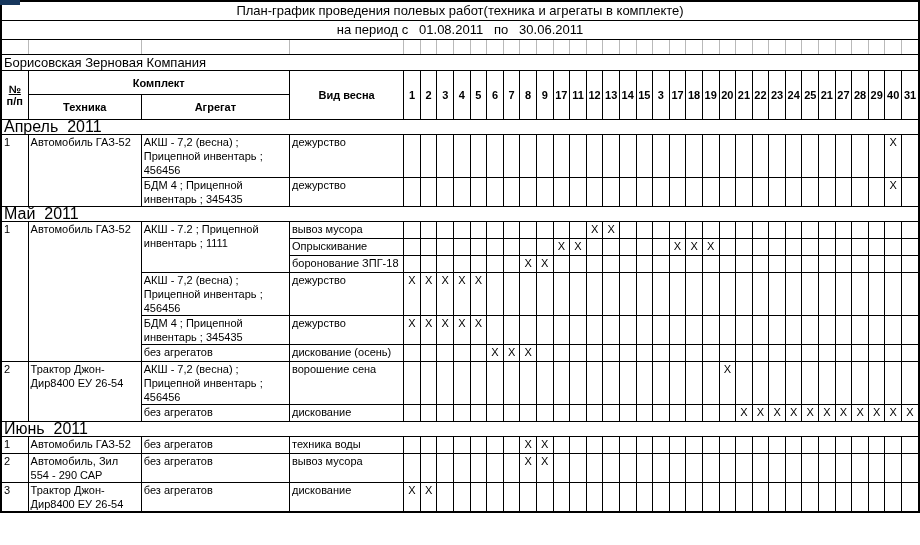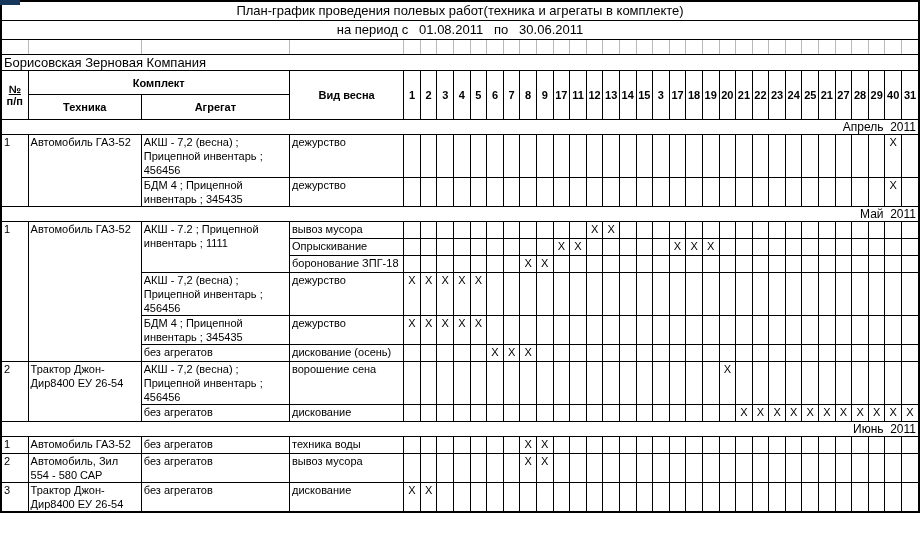--- a/index.html
+++ b/index.html
@@ -29,21 +29,21 @@
   }
   tr.company-row td{height:15px;font-size:13px;vertical-align:middle;}
   tr.hrow1 td, tr.hrow2 td{
     vertical-align:middle;text-align:center;font-weight:bold;font-size:11px;
     padding:0 1px;
   }
   tr.hrow1 td{height:23px;}
   tr.hrow2 td{height:24px;}
   .num-cell{line-height:12px;}
   .num-top{text-decoration:underline;}
-  tr.month-row td{height:14px;text-align:right;vertical-align:middle;font-size:12px;white-space:pre;}
+  tr.month-row td{height:14px;text-align:left;vertical-align:middle;font-size:16px;white-space:pre;}
   td.work-cell{height:16px;}
   td.day-cell{height:16px;text-align:center;padding:0;}
   td.rownum-cell{text-align:left;}
   .corner-marker{
     position:absolute;left:0;top:0;width:20px;height:5px;
     pointer-events:none;
   }
 </style>
 </head>
 <body>
@@ -572,21 +572,21 @@
         <td class="day-cell"></td>
         <td class="day-cell"></td>
         <td class="day-cell"></td>
         <td class="day-cell"></td>
         <td class="day-cell"></td>
         <td class="day-cell"></td>
         <td class="day-cell"></td>
       </tr>
       <tr>
         <td class="rownum-cell">2</td>
-        <td>Автомобиль, Зил 554 - 580 САР</td>
+        <td>Автомобиль, Зил 554 - 290 САР</td>
         <td>без агрегатов</td>
         <td class="work-cell">вывоз мусора</td>
         <td class="day-cell"></td>
         <td class="day-cell"></td>
         <td class="day-cell"></td>
         <td class="day-cell"></td>
         <td class="day-cell"></td>
         <td class="day-cell"></td>
         <td class="day-cell"></td>
         <td class="day-cell mark">X</td>

